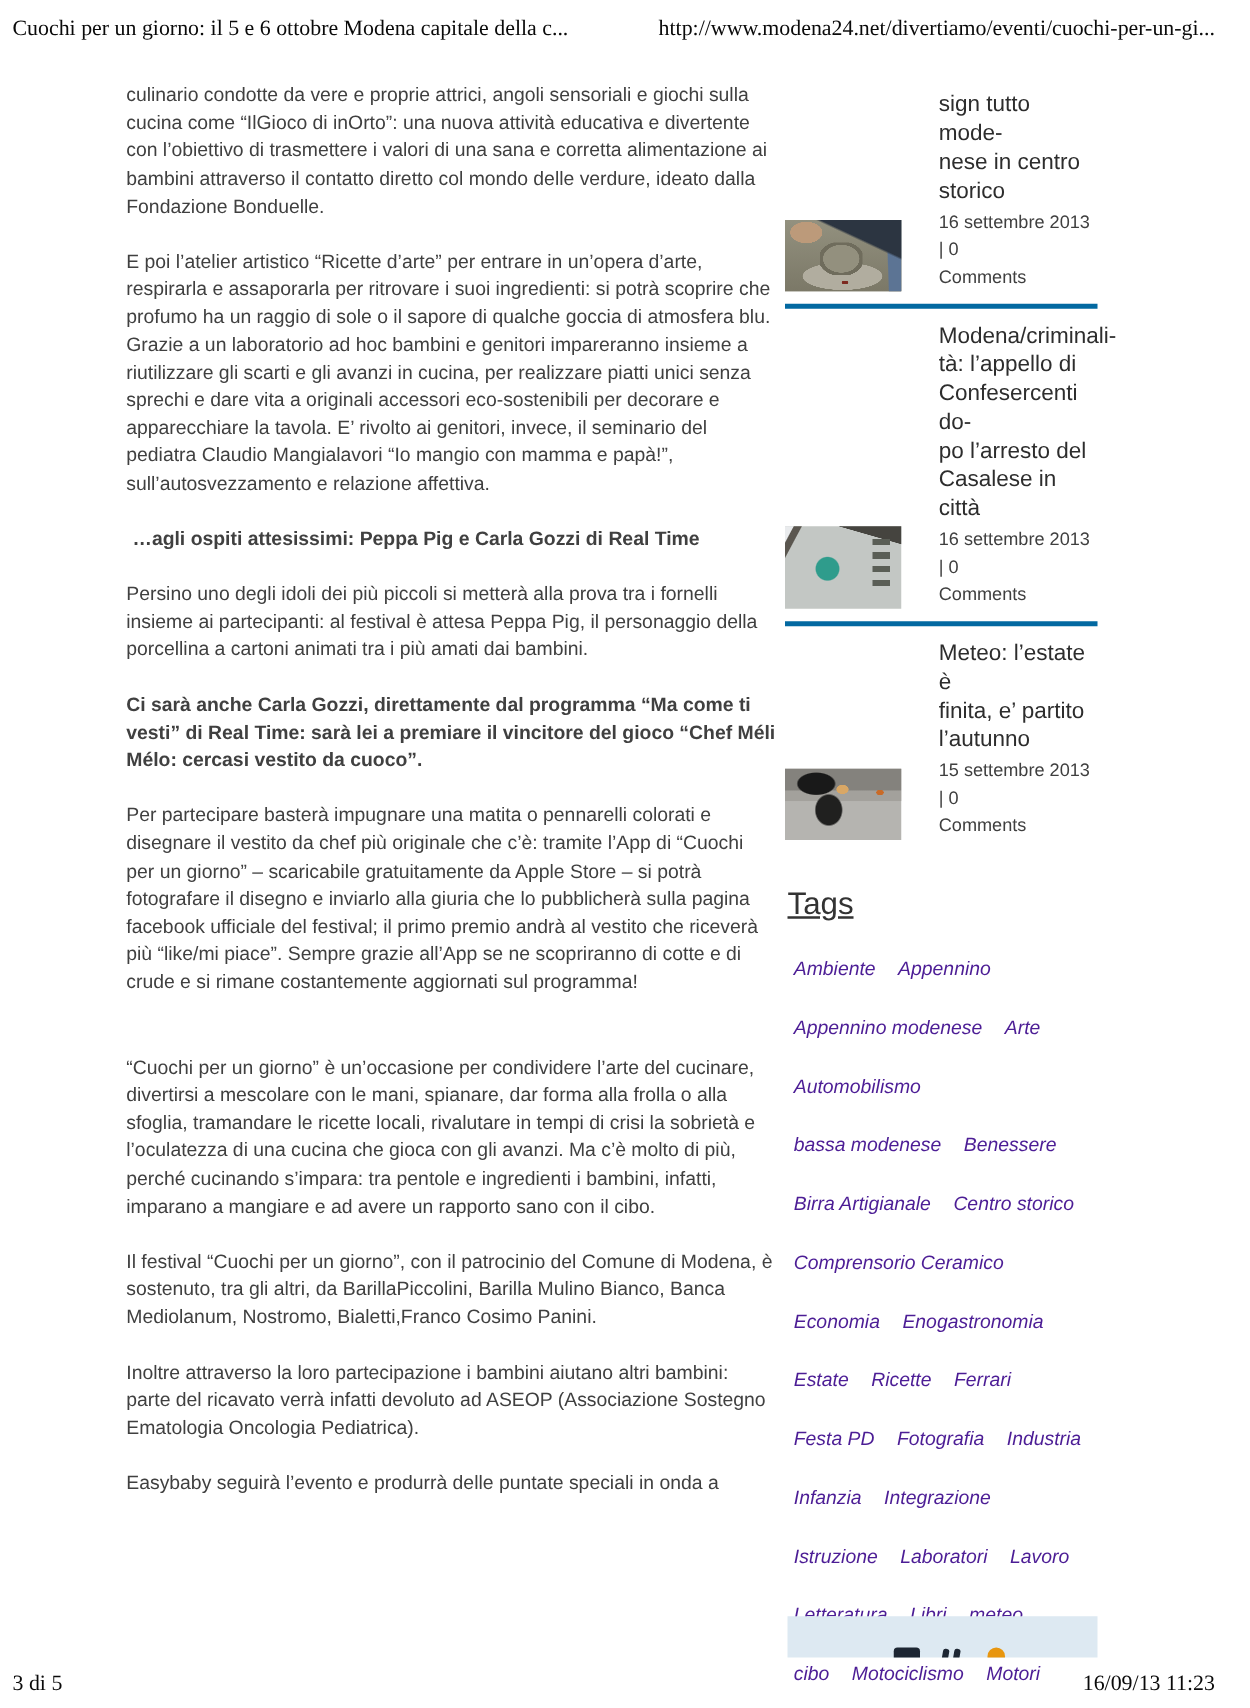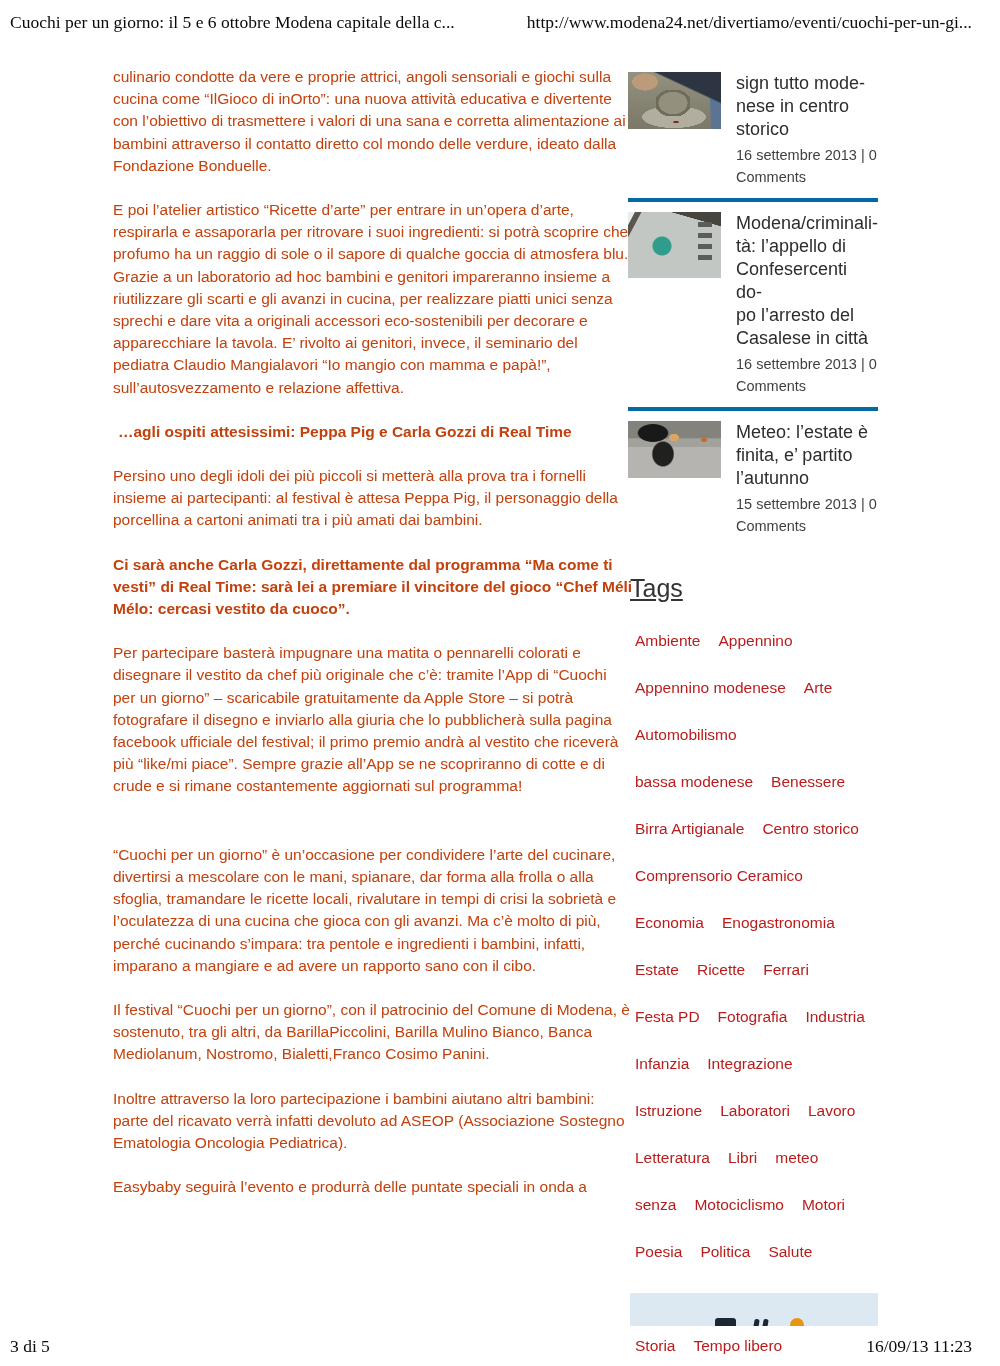--- a/index.html
+++ b/index.html
@@ -10,37 +10,37 @@
   
   .print-header,.print-footer{
     position:absolute;left:10px;width:962px;display:flex;justify-content:space-between;
     font-family:"Liberation Serif", serif;font-size:17.5px;color:#0a0a0a;gap:16px;
   }
   .print-header{top:12px;}
   .print-footer{bottom:9px;}
   
   .main-col{
     position:absolute;left:101px;top:66px;width:520px;
-    font-size:15.5px;line-height:22.2px;color:#c2410c;margin-left:12px;
+    font-size:15.5px;line-height:22.2px;color:#404040;
   }
   .para{margin:0 0 22px 0;}
   .para.bold{font-weight:bold;}
   .para.indent{padding-left:5px;}
   .para.spaced{margin-top:46px;}
   
   .sidebar{position:absolute;left:628px;top:64px;width:250px;}
-  .rel-item{display:flex;gap:15px;padding:8px 0 10px;}
+  .rel-item{display:flex;gap:30px;padding:8px 0 10px;align-items:flex-end;}
   .rel-item + .rel-item{border-top:4px solid #0369a1;padding-top:10px;}
   .thumb{width:93px;flex:none;background-repeat:no-repeat;}
   .rel-text{flex:1;min-width:0;}
   .rel-title{font-size:18px;line-height:23px;color:#2d2d2d;white-space:pre-line;}
   .rel-meta{font-size:14.5px;line-height:22px;color:#3f3f3f;white-space:pre-line;margin-top:3px;}
   .tags-head{font-size:25px;line-height:30px;color:#333;margin:26px 0 0 2px;font-weight:400;text-decoration:underline;}
   .tag-cloud{margin:28px 0 0 7px;width:243px;display:flex;flex-wrap:wrap;column-gap:18px;row-gap:14px;align-items:baseline;}
-  .tag{font-size:15.5px;line-height:19px;color:#b91c1c;cursor:pointer;}
+  .tag{font-size:15.5px;line-height:19px;color:#4c1d95;cursor:pointer;font-style:italic;}
   .break{flex-basis:100%;height:0;}
   
   .promo{position:absolute;left:630px;top:1293px;width:248px;height:33px;background:#dde9f2;overflow:hidden;}
   .frag{position:absolute;background:#1d2633;}
   .f1{left:85px;bottom:-3px;width:21px;height:11px;border-radius:3px 3px 0 0;}
   .f2{left:124px;bottom:-2px;width:5px;height:9px;border-radius:2px;transform:rotate(10deg);}
   .f3{left:133px;bottom:-2px;width:5px;height:9px;border-radius:2px;transform:rotate(10deg);}
   .f4{left:160px;bottom:-5px;width:14px;height:13px;border-radius:7px 7px 0 0;background:#e8960f;}
   
   .thumb-pottery{height:57px;background-color:#85826f;
@@ -165,21 +165,21 @@
       <span class="tag">Integrazione</span>
       <span class="break"></span>
       <span class="tag">Istruzione</span>
       <span class="tag">Laboratori</span>
       <span class="tag">Lavoro</span>
       <span class="break"></span>
       <span class="tag">Letteratura</span>
       <span class="tag">Libri</span>
       <span class="tag">meteo</span>
       <span class="break"></span>
-      <span class="tag">senza</span>
+      <span class="tag">cibo</span>
       <span class="tag">Motociclismo</span>
       <span class="tag">Motori</span>
       <span class="break"></span>
       <span class="tag">Poesia</span>
       <span class="tag">Politica</span>
       <span class="tag">Salute</span>
       <span class="break"></span>
       <span class="tag">Sassuolo</span>
       <span class="tag">Serie A</span>
       <span class="tag">Serie B</span>

